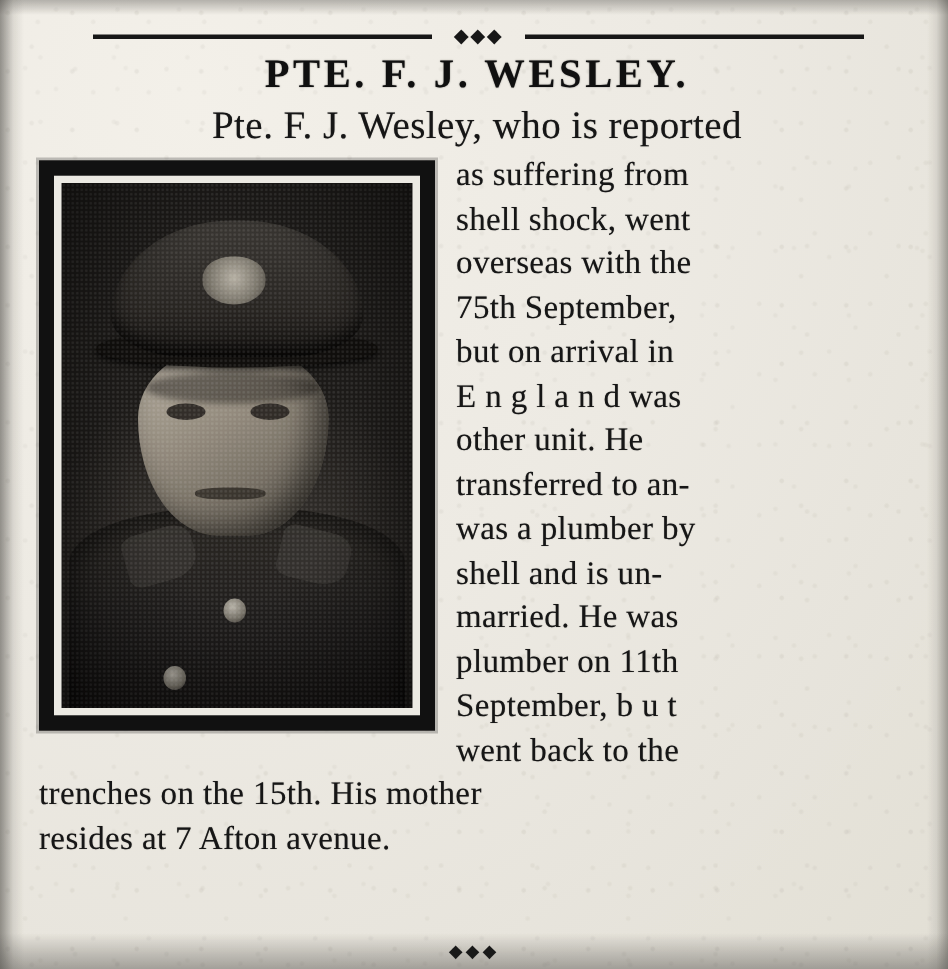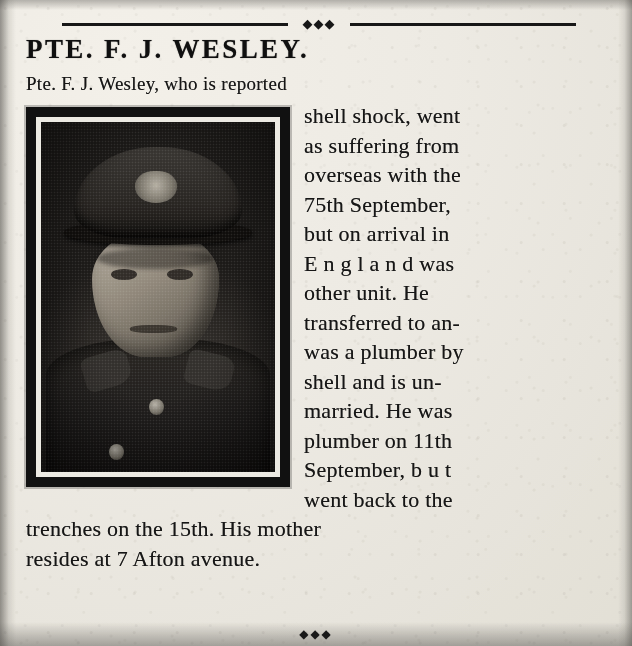--- a/index.html
+++ b/index.html
@@ -95,35 +95,36 @@
     left: 0; right: 0; top: 0;
     text-align: center;
     font-size: 13px;
     line-height: 16px;
     letter-spacing: 1px;
     color: #1b1b1b;
   }
 
   
   .headline {
+    text-align: center;
     font-family: "Liberation Serif", serif;
     font-weight: bold;
     font-size: 27px;
     letter-spacing: 2.4px;
     color: #141414;
     margin: 2px 0 4px 0;
     text-shadow: 0 0 1px rgba(20,20,20,.55);
   }
 
   
   .lede {
-    font-size: 19px;
+    font-size: 26px;
     line-height: 30px;
     color: #1a1a1a;
-    text-align: left;
+    text-align: center;
     margin: 0 0 2px 0;
     letter-spacing: .3px;
     text-shadow: 0 0 .6px rgba(20,20,20,.5);
   }
 
   .flow {
     position: relative;
     margin-top: 2px;
   }
 
@@ -332,22 +333,22 @@
           <div class="sil-brim"></div>
           <div class="sil-cap"></div>
           <div class="sil-badge"></div>
           <div class="halftone"></div>
           <div class="vignette"></div>
         </div>
         <div class="inner-frame"></div>
       </div>
 
       <div class="para">
+        <span class="l">as suffering from</span>
         <span class="l">shell shock, went</span>
-        <span class="l">as suffering from</span>
         <span class="l">overseas with the</span>
         <span class="l">75th    September,</span>
         <span class="l">but on arrival in</span>
         <span class="l">E n g l a n d     was</span>
         <span class="l">other unit.   He</span>
         <span class="l">transferred to an-</span>
         <span class="l">was a plumber by</span>
         <span class="l">shell and is un-</span>
         <span class="l">married.  He was</span>
         <span class="l">plumber  on  11th</span>

